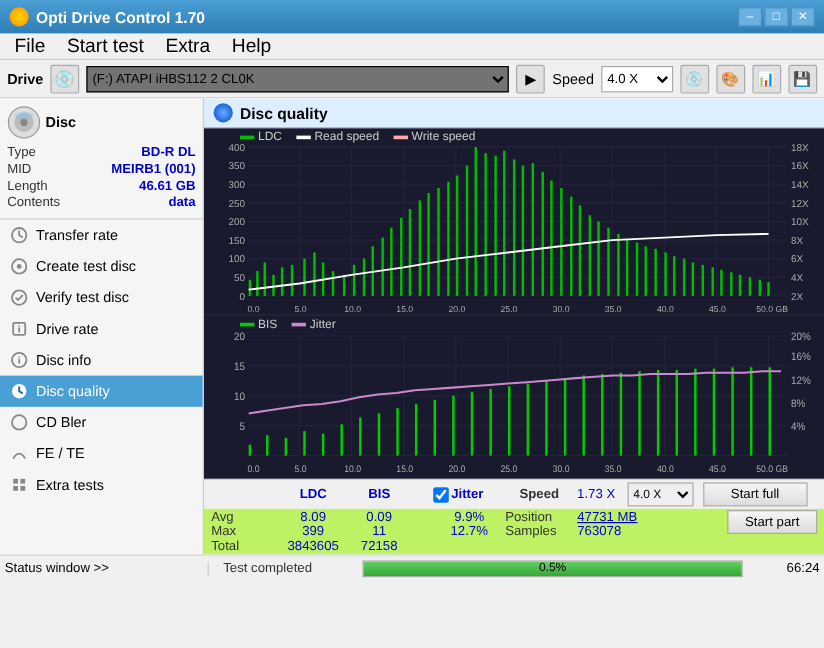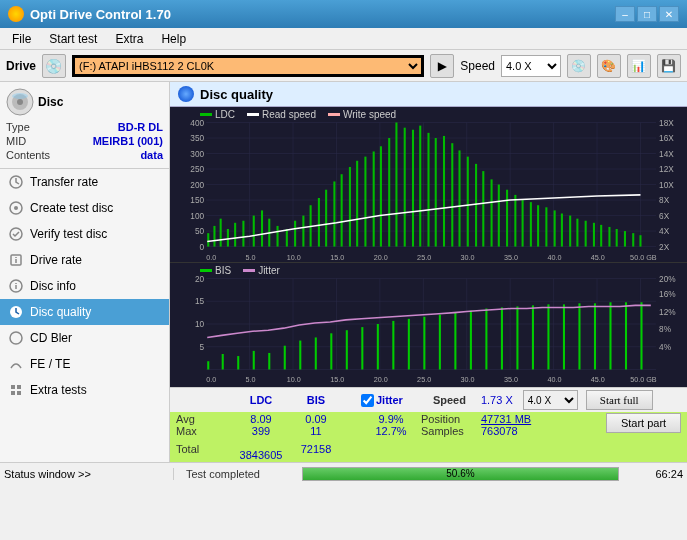--- a/index.html
+++ b/index.html
@@ -54,39 +54,39 @@
       display: flex;
       gap: 2px;
       padding: 2px 4px;
       border-bottom: 1px solid #ccc;
       height: 22px;
       align-items: center;
     }
     .menu-item {
       padding: 2px 8px;
       cursor: pointer;
-      font-size: 12px;
+      font-size: 16px;
     }
     
     .drive-bar {
       background: #f0f0f0;
       display: flex;
       align-items: center;
       padding: 3px 6px;
       border-bottom: 1px solid #ccc;
       gap: 6px;
       height: 32px;
     }
     .drive-label { font-weight: bold; font-size: 12px; }
     .drive-select {
       flex: 1;
       height: 22px;
       font-size: 11px;
-      border: 3px solid #000000;
-      background: #fdba74;
+      border: 1px solid #000000;
+      background: #737373;
     }
     .speed-label { font-size: 12px; }
     .speed-select {
       height: 22px;
       font-size: 11px;
       border: 1px solid #aaa;
       background: white;
       width: 60px;
     }
     .icon-btn {
@@ -298,20 +298,24 @@
         </svg>
         <span class="disc-label">Disc</span>
       </div>
       <div class="info-row">
         <span class="info-key">Type</span>
         <span class="info-val">BD-R DL</span>
       </div>
       <div class="info-row">
         <span class="info-key">MID</span>
         <span class="info-val">MEIRB1 (001)</span>
+      </div>
+      <div class="info-row">
+        <span class="info-key">Length</span>
+        <span class="info-val">46.61 GB</span>
       </div>
       <div class="info-row">
         <span class="info-key">Contents</span>
         <span class="info-val">data</span>
       </div>
     </div>
 
     <div class="nav-items">
       <div class="nav-item">
         <div class="nav-icon">
@@ -641,21 +645,21 @@
       </div>
       <span style="width:30px;"></span>
       <span style="color:#333; font-weight:bold;">Speed</span>
       <span style="width:15px;"></span>
       <span style="color:#0000cc;">1.73 X</span>
       <span style="width:10px;"></span>
       <select style="height:20px; font-size:10px; width:55px; border:1px solid #aaa;">
         <option>4.0 X</option>
       </select>
       <div style="display:flex; flex-direction:column; gap:2px; margin-left:8px;">
-        <button class="action-btn" style="width:67px;height:20px;font-size:11px;background:linear-gradient(to bottom,#f5f5f5,#ddd);border:1px solid #aaa;cursor:pointer;font-family:Liberation Serif, serif;">Start full</button>
+        <button class="action-btn" style="width:87px;height:20px;font-size:11px;background:linear-gradient(to bottom,#f5f5f5,#ddd);border:1px solid #aaa;cursor:pointer;">Start full</button>
       </div>
     </div>
 
     <div style="background:#bef264; display:flex; align-items:flex-start; padding:1px 6px; font-size:11px;">
       <div style="flex:1;">
 
         <div style="display:flex; align-items:center; gap:0;">
           <span style="width:55px; color:#333;">Avg</span>
           <span style="width:60px; text-align:center; color:#0000cc;">8.09</span>
           <span style="width:50px; text-align:center; color:#0000cc;">0.09</span>
@@ -670,34 +674,34 @@
           <span style="width:60px; text-align:center; color:#0000cc;">399</span>
           <span style="width:50px; text-align:center; color:#0000cc;">11</span>
           <span style="width:20px;"></span>
           <span style="width:60px; text-align:center; color:#0000cc;">12.7%</span>
           <span style="width:60px; color:#333;">Samples</span>
           <span style="color:#0000cc;">763078</span>
         </div>
 
         <div style="display:flex; align-items:center; gap:0;">
           <span style="width:55px; color:#333;">Total</span>
-          <span style="width:60px; text-align:center; color:#0000cc;margin-top:12px;">3843605</span>
+          <span style="width:60px; text-align:center; color:#0000cc;">3843605</span>
           <span style="width:50px; text-align:center; color:#0000cc;">72158</span>
         </div>
       </div>
       <div style="display:flex; align-items:flex-end; padding-bottom:2px;">
         <button class="action-btn" style="width:75px;height:20px;font-size:11px;background:linear-gradient(to bottom,#f5f5f5,#ddd);border:1px solid #aaa;cursor:pointer;">Start part</button>
       </div>
     </div>
   </div>
 </div>
 
 <div class="status-bar">
   <div class="status-left">
     <span>Status window &gt;&gt;</span>
   </div>
   <span class="status-complete">Test completed</span>
   <div class="progress-bar-wrap">
     <div class="progress-bar-fill" style="width: 100%;"></div>
-    <div class="progress-text">50.6%</div>
+    <div class="progress-text">0.5%</div>
   </div>
   <span class="time-display">66:24</span>
 </div>
 
 </body></html>

